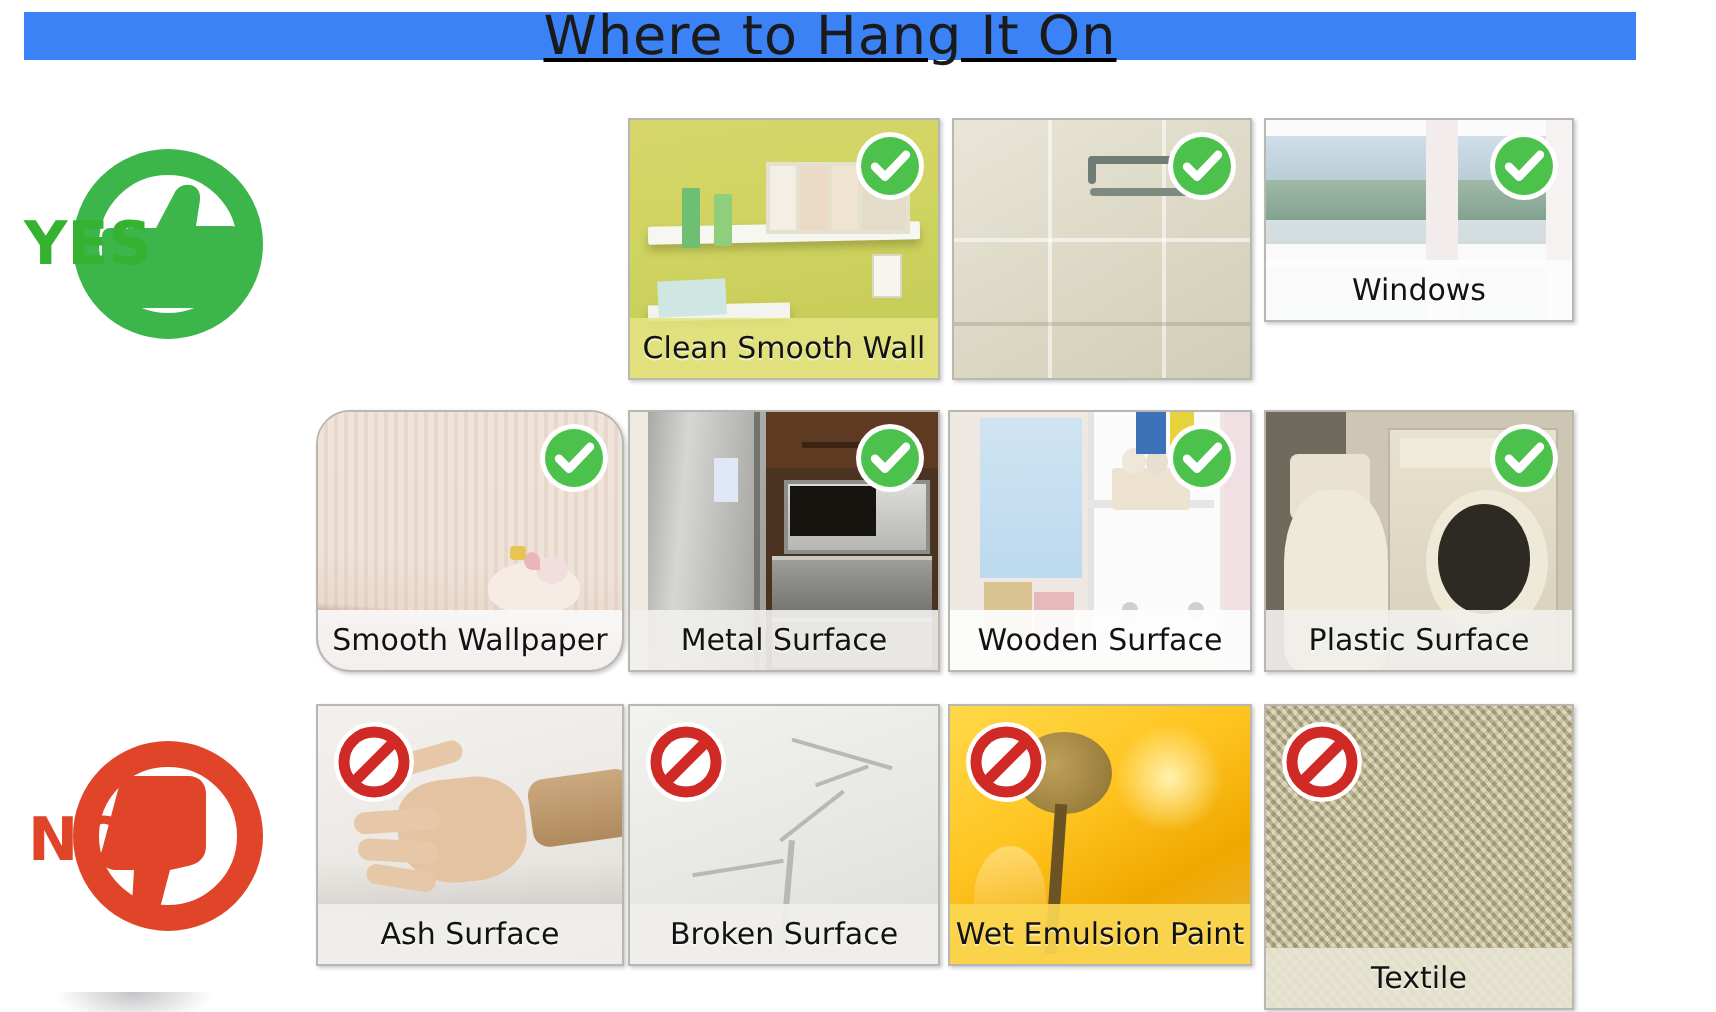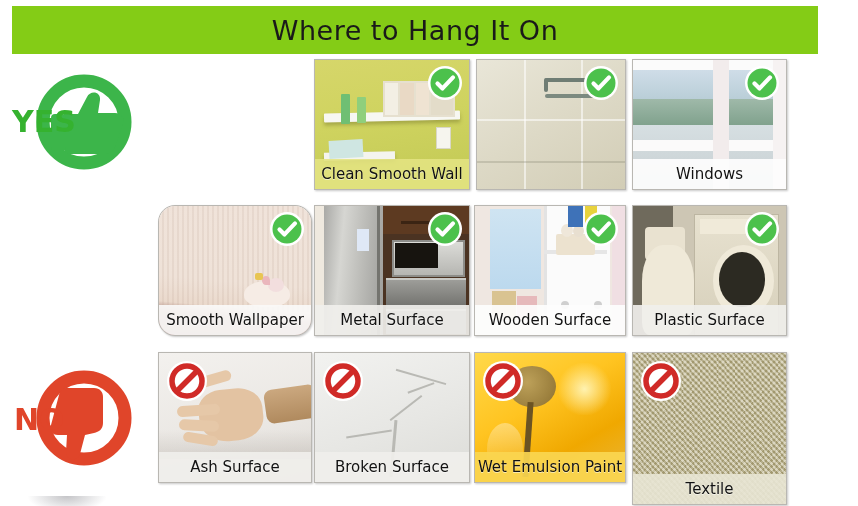--- a/index.html
+++ b/index.html
@@ -6,23 +6,23 @@
   body{
     width:858px;height:506px;
     background:#ffffff;
     font-family:"DejaVu Sans","Liberation Sans",sans-serif;
     overflow:hidden;position:relative;
   }
   .page{position:absolute;inset:0;}
 
   
   .title-bar{
-    position:absolute;left:12px;top:6px;width:806px;height:48px;
-    background:#84cc16;
-    display:flex;align-items:center;justify-content:center;
+    position:absolute;left:12px;top:6px;width:806px;height:24px;
+    background:#3b82f6;
+    display:flex;align-items:center;justify-content:center;text-decoration:underline;
   }
   .title-text{
     font-size:27px;color:#1a1a1a;letter-spacing:.5px;
     font-family:"DejaVu Sans","Liberation Sans",sans-serif;
     white-space:nowrap;
   }
 
   
   .verdict{position:absolute;width:150px;height:120px;}
   .verdict-yes{left:4px;top:62px;}
@@ -240,21 +240,21 @@
     </div>
     <div class="badge badge-ok">
       <svg viewBox="0 0 36 36">
           <circle cx="18" cy="18" r="17" fill="#fff"></circle>
           <circle cx="18" cy="18" r="14.5" fill="#4cc14c"></circle>
         <path d="M10.5 18.4 l5 5 l10.5 -11" fill="none" stroke="#fff" stroke-width="4.2" stroke-linecap="round" stroke-linejoin="round"></path>
         </svg>
     </div>
   </div>
 
-  <div class="card" style="left:632px;top:59px;width:155px;height:131px;">
+  <div class="card" style="left:632px;top:59px;width:155px;height:102px;">
     <div class="photo ph-win">
       <div class="layer sky"></div>
         <div class="layer trees"></div>
         <div class="layer gnd"></div>
       <div class="layer sillh"></div>
         <div class="layer mull"></div>
         <div class="layer frR"></div>
     </div>
     <div class="badge badge-ok">
       <svg viewBox="0 0 36 36">

